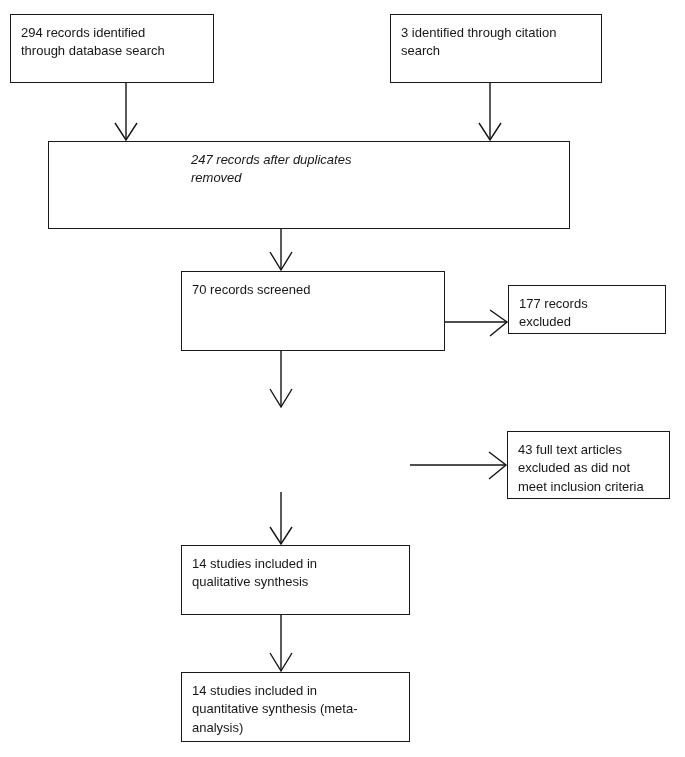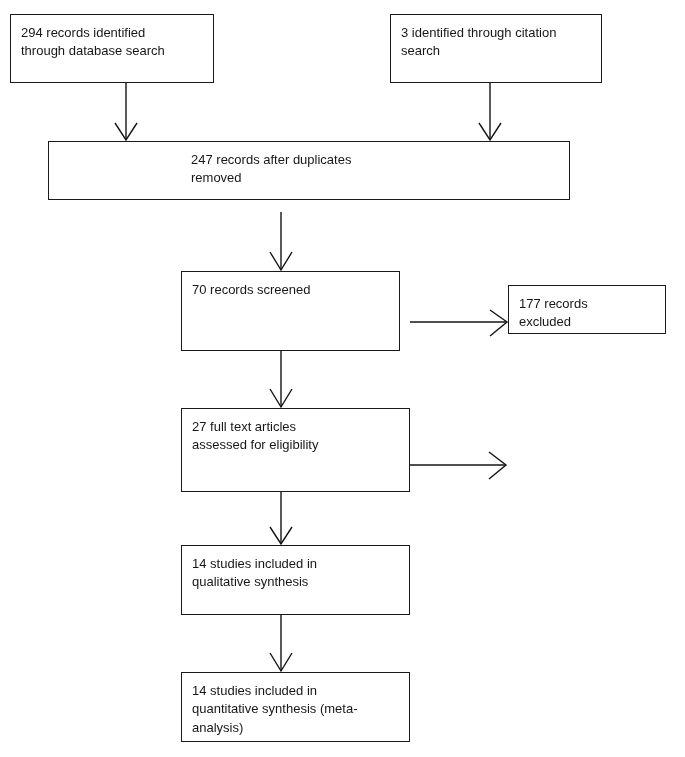--- a/index.html
+++ b/index.html
@@ -94,31 +94,32 @@
       <polyline points="270,653 281,671 292,653"></polyline>
     </g>
   </svg>
 
   <div class="node" style="left:10px; top:14px; width:204px; height:69px;">294 records identified
 through database search</div>
 
   <div class="node" style="left:390px; top:14px; width:212px; height:69px;">3 identified through citation
 search</div>
 
-  <div class="node indented" style="left:48px; top:141px; width:522px; height:59px;">247 records after duplicates
+  <div class="node indented" style="left:48px; top:141px; width:522px; height:88px;font-style:italic;">247 records after duplicates
 removed</div>
 
-  <div class="node" style="left:181px; top:271px; width:219px; height:80px;">70 records screened</div>
+  <div class="node" style="left:181px; top:271px; width:264px; height:80px;">70 records screened</div>
 
   <div class="node" style="left:508px; top:285px; width:158px; height:49px;">177 records
 excluded</div>
 
-  <div class="node" style="left:181px; top:408px; width:229px; height:84px;">27 full text articles
-assessed for eligibility</div>
 
+  <div class="node" style="left:507px; top:431px; width:163px; height:68px;">43 full text articles
+excluded as did not
+meet inclusion criteria</div>
 
   <div class="node" style="left:181px; top:545px; width:229px; height:70px;">14 studies included in
 qualitative synthesis</div>
 
   <div class="node" style="left:181px; top:672px; width:229px; height:70px;">14 studies included in
 quantitative synthesis (meta-
 analysis)</div>
 
 </div>
 

